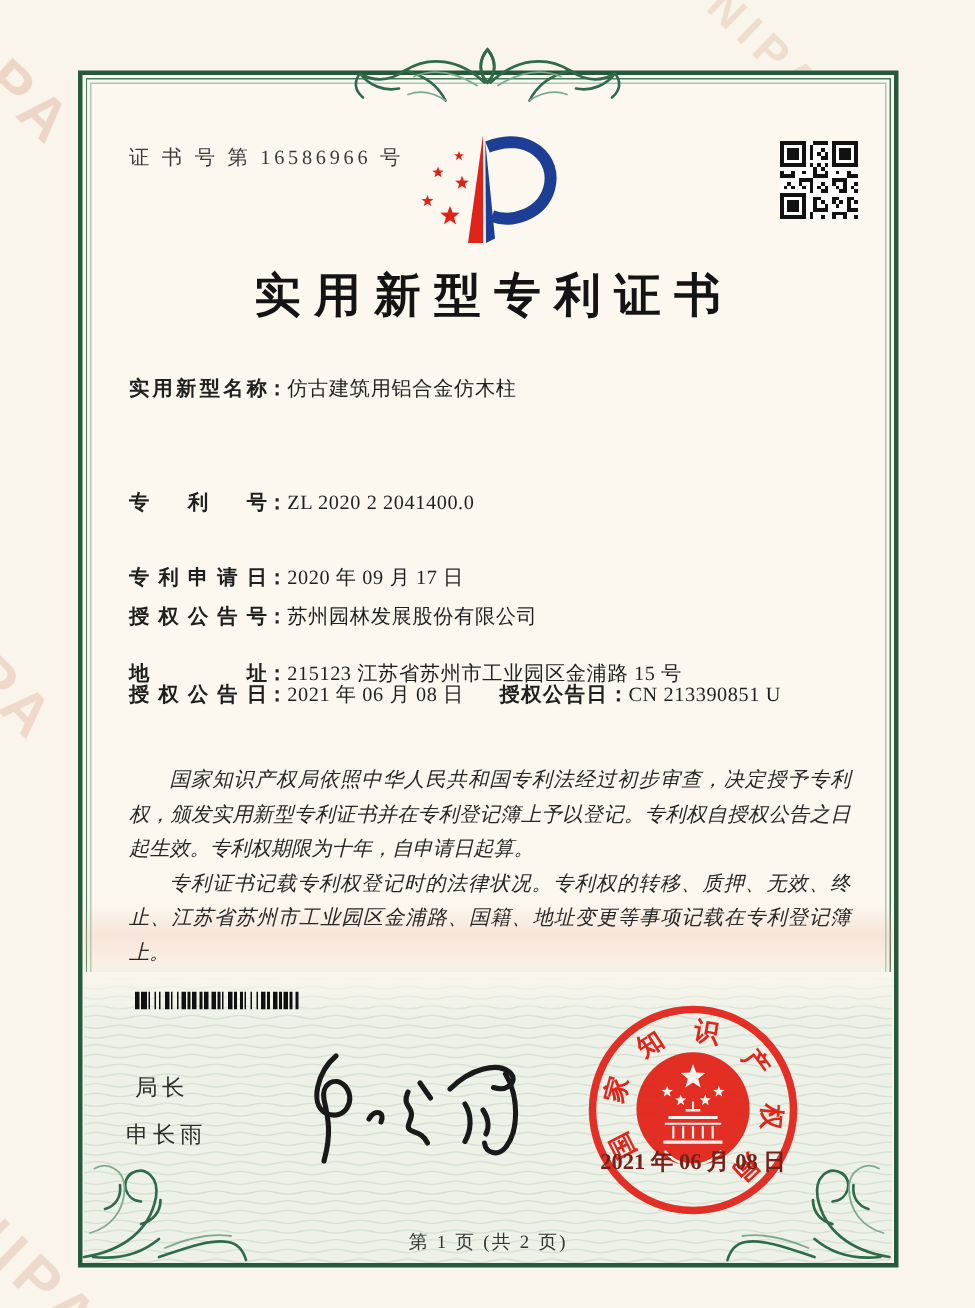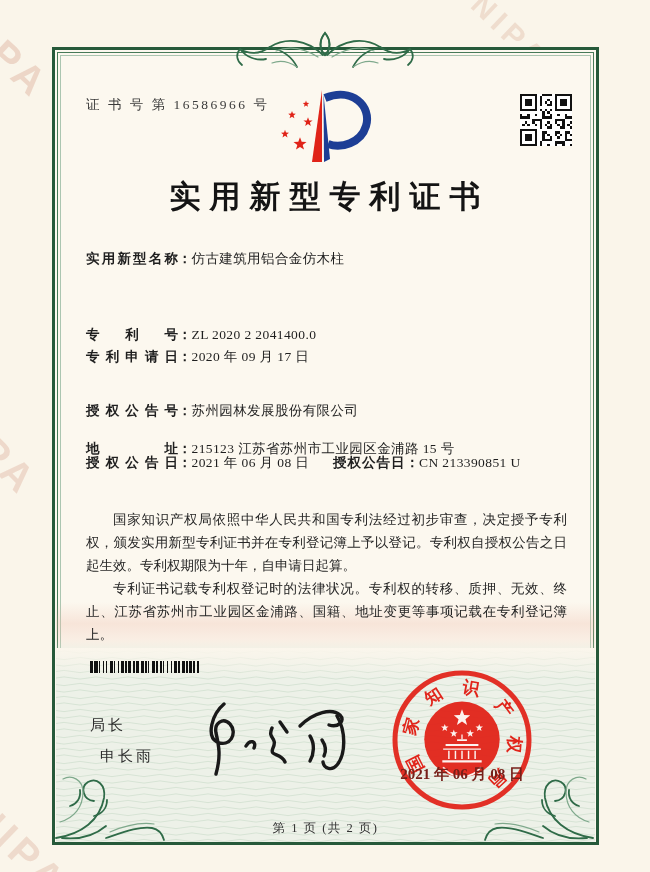--- a/index.html
+++ b/index.html
@@ -24,41 +24,41 @@
   .frame-inner{position:absolute;inset:1px;border:1px solid #fcf8ef;box-shadow:0 0 0 1px #477a58 inset, 0 0 0 3px #fcf8ef inset, 0 0 0 4px #abc6b1 inset;}
 
   .certno{left:86px;top:96px;font-size:13.5px;letter-spacing:2.5px;color:#3a3a3a;}
   .title{left:0;right:0;top:176px;text-align:center;font-size:31px;font-weight:600;
          letter-spacing:9px;text-indent:9px;color:#141414;}
 
   .row{position:absolute;left:86px;width:482px;font-size:13.5px;color:#1f1f1f;white-space:nowrap;}
   .lbl{display:inline-block;width:92px;text-align:justify;text-align-last:justify;font-weight:600;vertical-align:top;}
   .colon{font-weight:600;}
   .val{letter-spacing:.4px;}
-  .r1{top:250px}.r2{top:288px}.r3{top:326px}.r4{top:348px}.r5{top:402px}.r6{top:440px}.r7{top:454px}
+  .r1{top:250px}.r2{top:288px}.r3{top:326px}.r4{top:376px}.r5{top:402px}.r6{top:440px}.r7{top:454px}
   .pair2{position:absolute;left:247px;top:0;}
   .lbl2{display:inline-block;font-weight:600;letter-spacing:1px;}
 
   .bodytext{position:absolute;left:86px;top:508px;width:481px;font-size:13.5px;line-height:23px;
-            text-align:justify;color:#262626;}
+            text-align:justify;color:#262626;font-style:italic;}
   .bodytext p{margin:0;text-indent:2em;}
 
   .pinkband{left:56px;top:602px;width:539px;height:48px;
             background:linear-gradient(180deg,rgba(238,190,170,0) 0%,rgba(236,184,166,.30) 45%,
                         rgba(236,186,168,.16) 78%,rgba(214,226,208,.28) 100%);}
   .panel{left:56px;top:648px;width:539px;height:194px;background:#edf1e8;overflow:hidden;}
   .panel-fade{position:absolute;left:0;top:0;width:100%;height:30px;
               background:linear-gradient(180deg,#fbf6ec 0%,rgba(251,246,236,0) 100%);}
 
   .barcode{left:90px;top:661px;width:170px;height:12px;display:flex;overflow:hidden;}
   .barcode i{display:block;background:#101010;height:100%;flex:none;}
 
   .officer{font-family:"Liberation Sans","DejaVu Sans",sans-serif;font-size:15px;letter-spacing:3px;color:#2c2c2c;}
   .officer-title{left:90px;top:716px;}
-  .officer-name{left:100px;top:747px;}
+  .officer-name{left:84px;top:747px;}
 
   .signature{left:188px;top:694px;width:172px;height:86px;}
   .signature path{stroke:#191919;fill:none;stroke-width:3.4;stroke-linecap:round;stroke-linejoin:round;}
 
   .seal{left:391px;top:669px;width:142px;height:142px;}
   .seal .ring{position:absolute;inset:0;}
   .sealchars{position:absolute;inset:0;transform:rotate(10deg);}
   .sc{position:absolute;left:50%;top:50%;width:22px;height:22px;margin:-11px 0 0 -11px;
       text-align:center;line-height:22px;font-family:"Liberation Sans","DejaVu Sans",sans-serif;
       font-weight:700;font-size:17px;color:#e1251b;}

